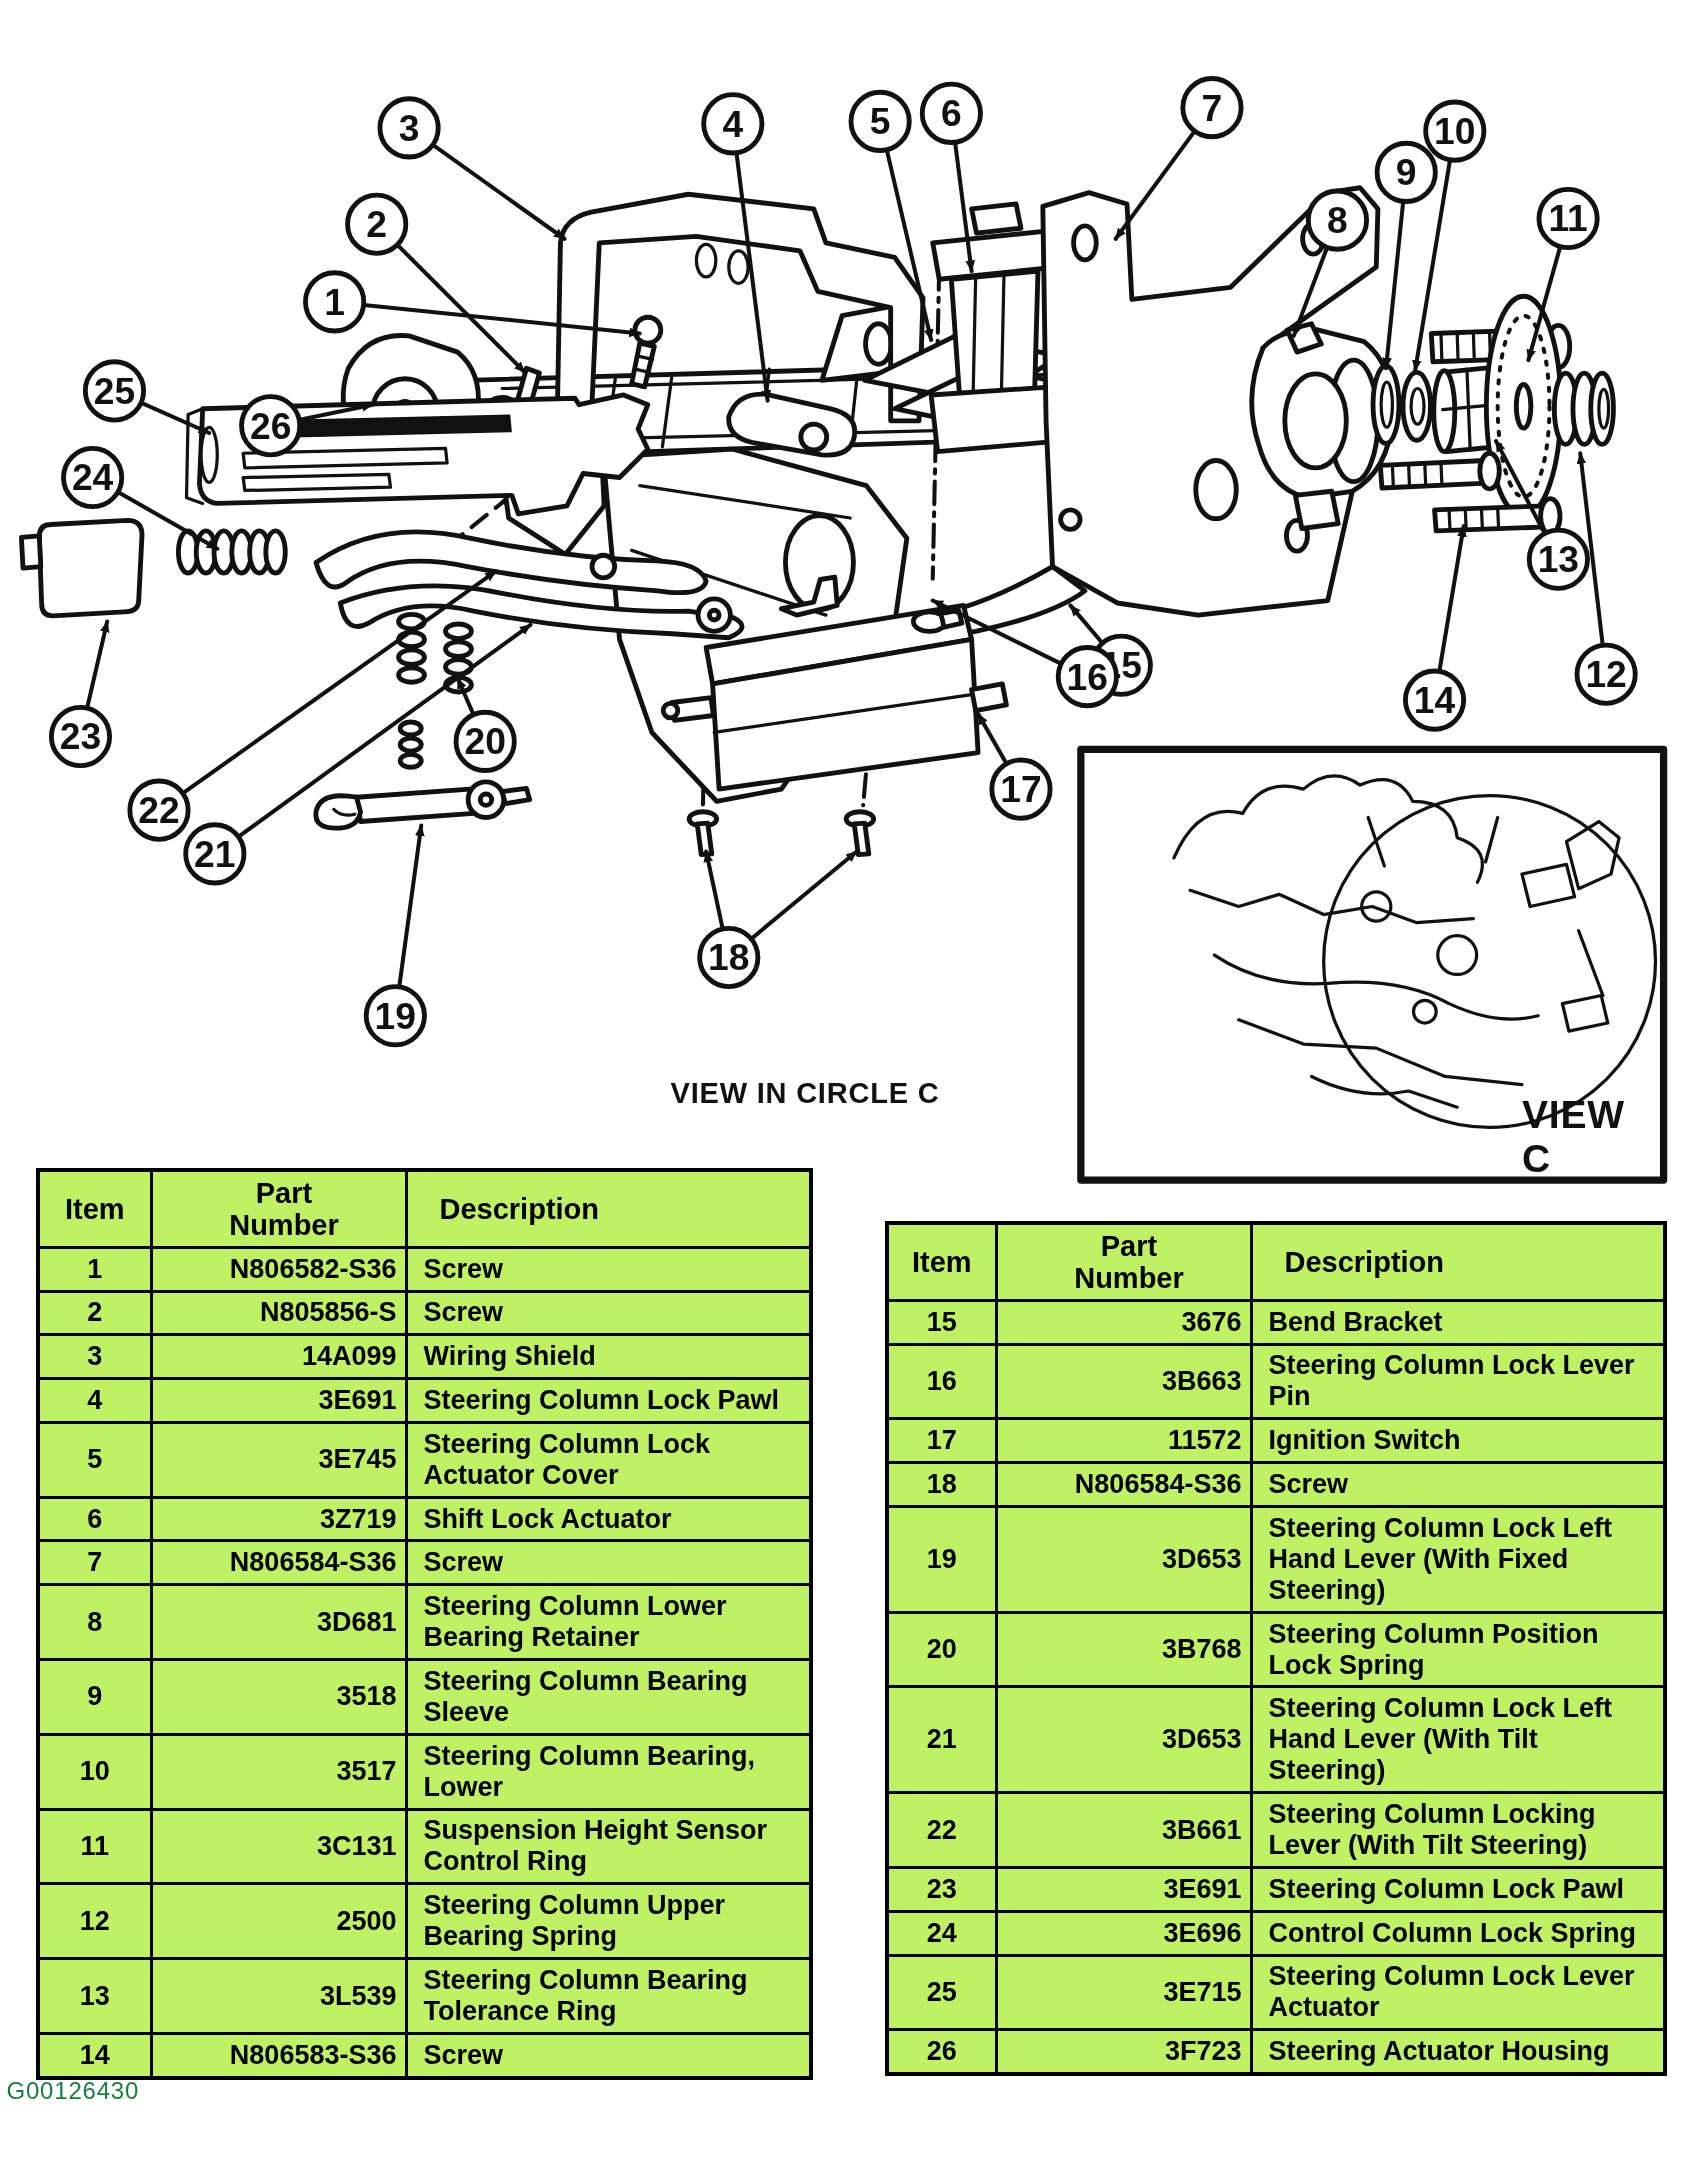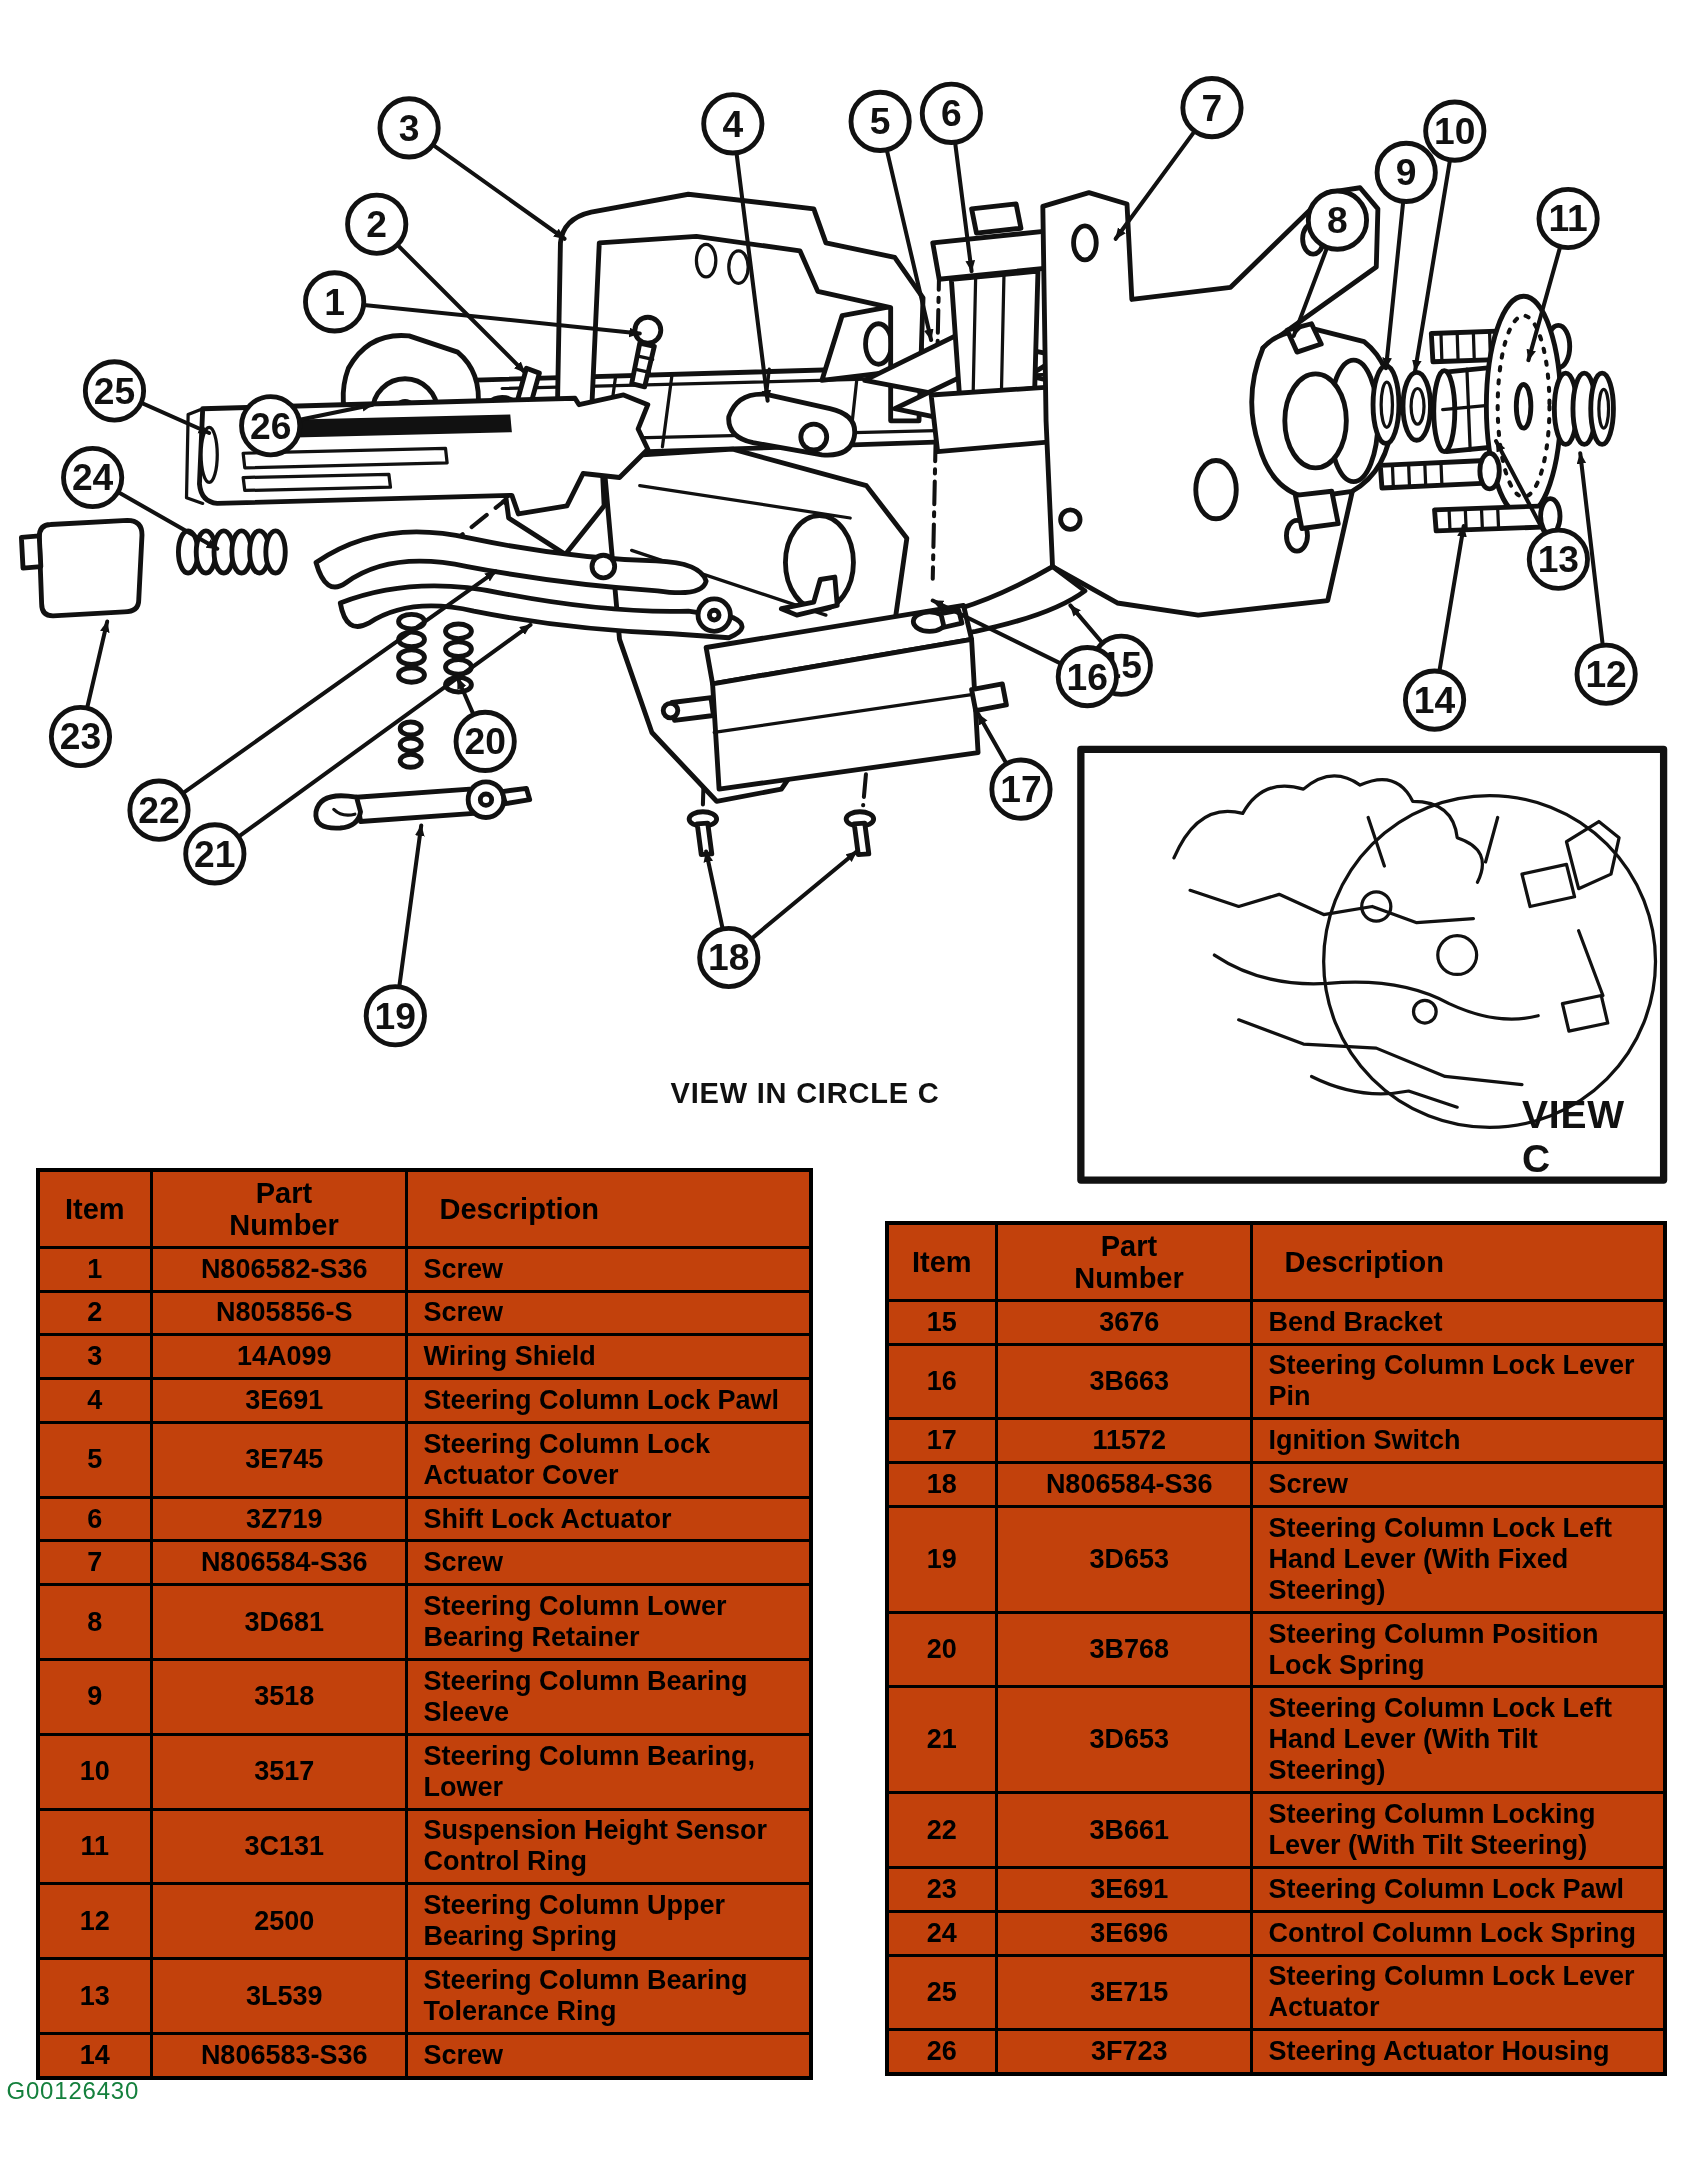--- a/index.html
+++ b/index.html
@@ -21,33 +21,33 @@
   #diagram .leader{stroke-width:5;}
   #diagram text.callout-num{
     font-family:"Liberation Sans", sans-serif;font-weight:bold;font-size:46px;
     fill:#111;stroke:none;text-anchor:middle;
   }
   .caption{
     position:absolute;font-weight:bold;font-size:29px;letter-spacing:0.8px;color:#111;
   }
   .figure-code{position:absolute;left:6.5px;top:2077px;font-size:24px;color:#15803d;letter-spacing:0.8px;}
   table.parts{
-    position:absolute;border-collapse:collapse;background:#c2410c;
+    position:absolute;border-collapse:collapse;background:#bef264;
     border:4.9px solid #000;table-layout:fixed;
   }
   table.parts th,table.parts td{
     border:3.2px solid #000;font-weight:bold;color:#000;
     font-size:27px;line-height:31px;padding:4.9px 8px;vertical-align:middle;
   }
   table.parts th{font-size:29px;line-height:32px;white-space:pre-line;}
   table.parts th.item{text-align:center;}
   table.parts th.part{text-align:center;padding-left:19px;}
   table.parts th.desc{text-align:left;padding-left:32px;}
   table.parts td.item{text-align:center;}
-  table.parts td.part{text-align:center;padding-left:19.4px;}
+  table.parts td.part{text-align:right;padding-left:19.4px;}
   table.parts td.desc{text-align:left;padding-left:16px;}
   #left-table{left:36px;top:1168px;width:773px;}
   #right-table{left:885px;top:1221px;width:779px;}
   #left-table col.c-item{width:113px;} #left-table col.c-part{width:255px;} #left-table col.c-desc{width:405px;}
   #right-table col.c-item{width:109px;} #right-table col.c-part{width:255px;} #right-table col.c-desc{width:414px;}
 </style>
 </head>
 <body>
 
 <div id="page">

